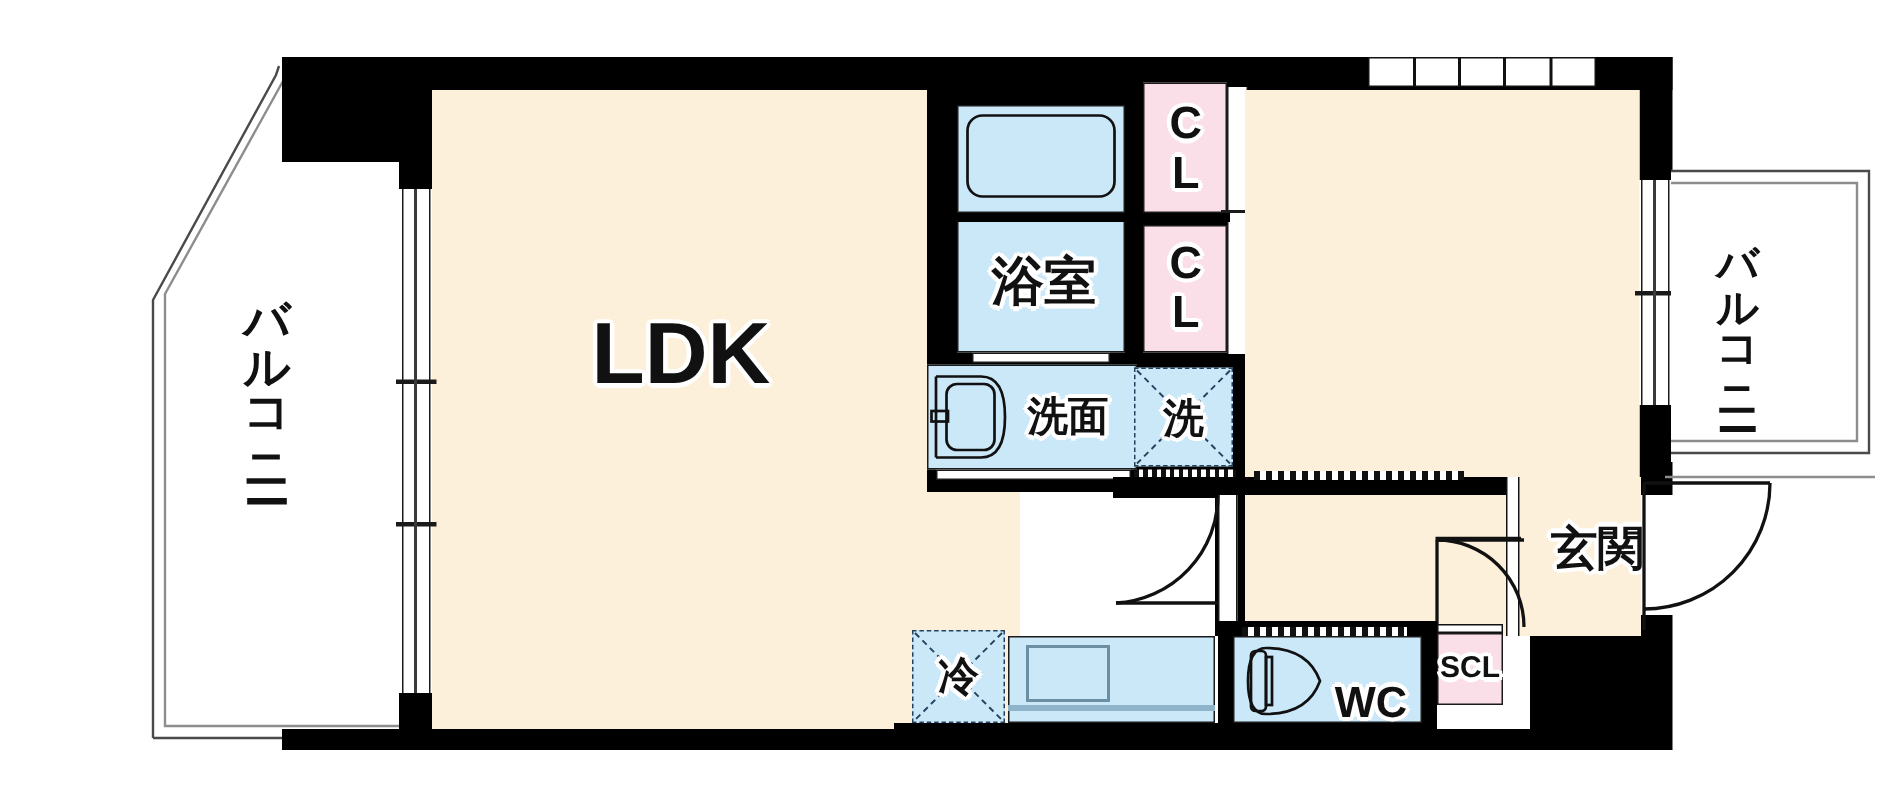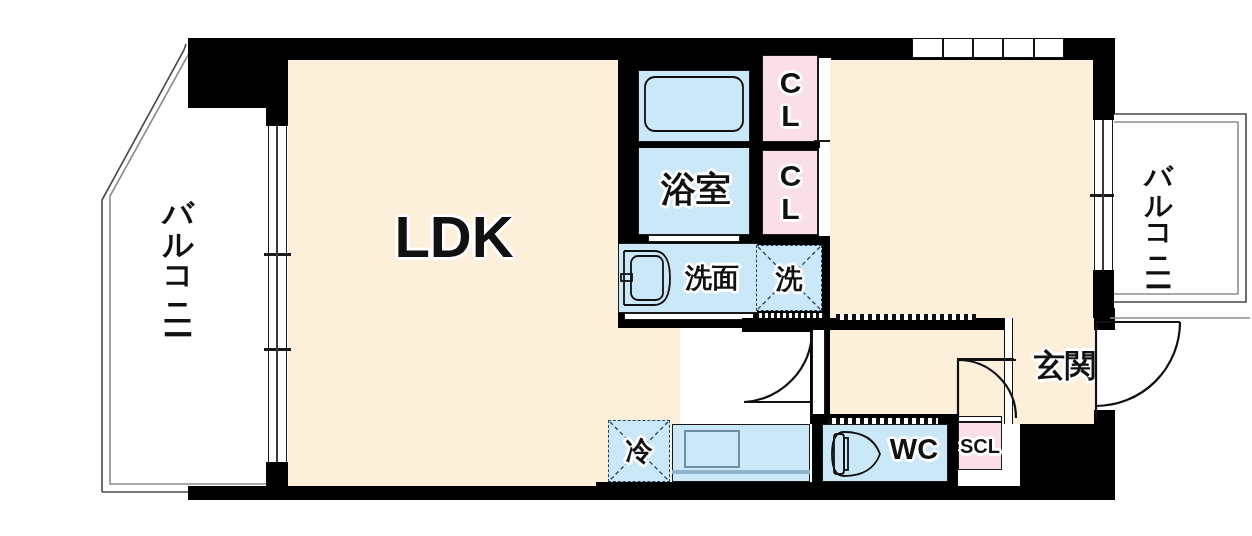--- a/index.html
+++ b/index.html
@@ -174,21 +174,21 @@
     <line class="arc" x1="2" y1="2" x2="2" y2="58" stroke-width="0"></line>
     <path class="arc" d="M2 2 A58 58 0 0 1 60 60"></path>
     <line class="arc" x1="2" y1="2" x2="60" y2="2" stroke-width="0"></line>
   </svg>
   <svg class="abs" style="left:956px;top:358px;width:64px;height:62px;">
     <line class="arc" x1="1" y1="1" x2="58" y2="1"></line>
   </svg>
 
   <div class="abs wall" style="left:812px;top:414px;width:146px;height:72px;"></div>
   <div class="abs wet ol" style="left:822px;top:424px;width:126px;height:58px;"></div>
-  <div class="lbl cen" style="left:914px;top:449px;font-size:29px;">WC</div>
+  <div class="lbl cen" style="left:914px;top:469px;font-size:29px;">WC</div>
   <svg class="abs" style="left:824px;top:428px;width:68px;height:52px;">
     <path class="fx" d="M20 4 Q48 4 56 26 Q48 48 20 48 Q8 48 8 26 Q8 4 20 4 Z"></path>
     <rect class="fx" x="10" y="6" width="10" height="40" rx="3"></rect>
     <rect class="fx" x="20" y="10" width="4" height="32"></rect>
   </svg>
   <div class="abs" style="left:828px;top:418px;width:110px;height:6px;background:repeating-linear-gradient(90deg,#111 0 4px,#fff 4px 8px);"></div>
 
   <div class="abs wet ol" style="left:672px;top:424px;width:138px;height:58px;"></div>
   <div class="abs ol-thin" style="left:684px;top:430px;width:56px;height:38px;background:#cbe8f9;border:2px solid #6d8fa4;"></div>
   <div class="abs" style="left:672px;top:470px;width:138px;height:4px;background:#8fb4c9;"></div>

